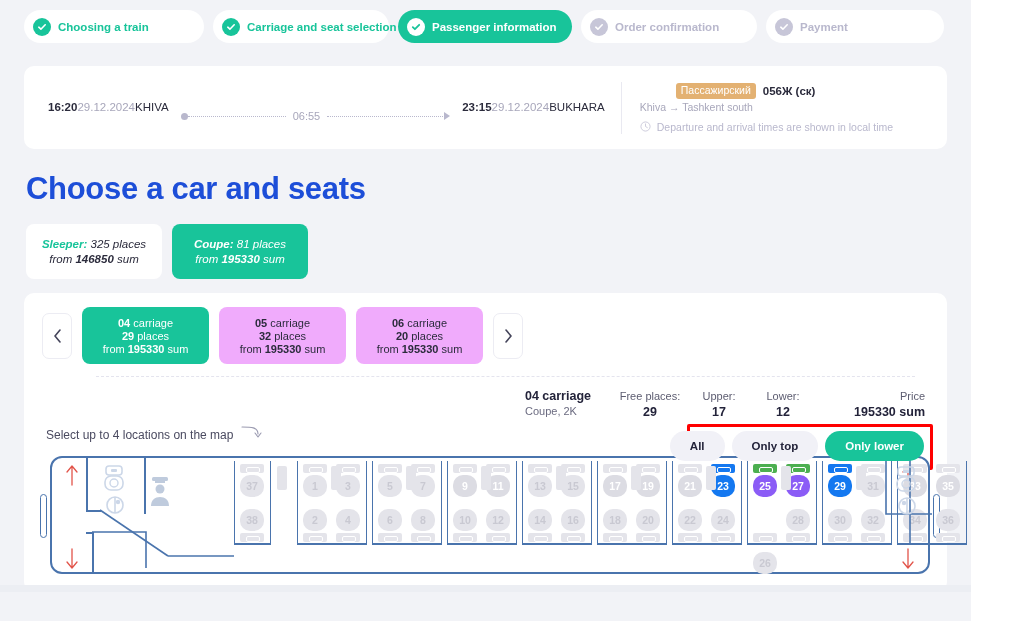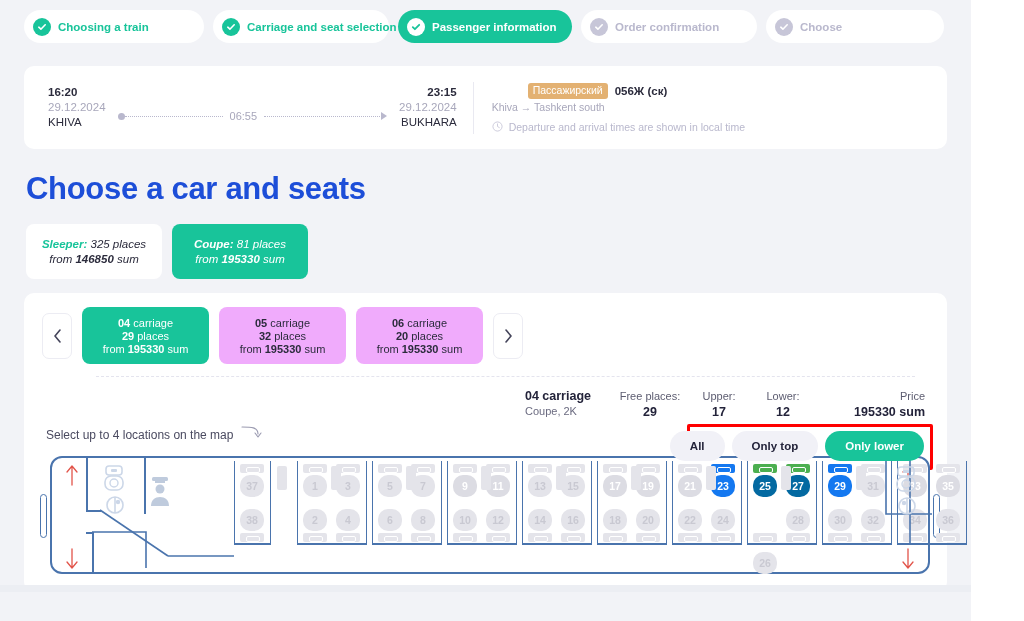--- a/index.html
+++ b/index.html
@@ -73,21 +73,21 @@
   .train-card {
     margin: 23px 24px 0 24px;
     background: #ffffff;
     border-radius: 10px;
     height: 83px;
     display: flex;
     align-items: center;
     padding: 0 24px;
   }
   .leg { display: flex; align-items: flex-start; flex: 0 0 auto; }
-  .leg-col { display: flex; flex-direction: column; }
+  .leg-col { display: flex; flex-direction: row; }
   .leg-col.right { align-items: flex-end; }
   .leg-time { font-size: 11.5px; font-weight: bold; color: #2b2b3c; line-height: 15px; }
   .leg-date { font-size: 11.5px; color: #a8a7bb; line-height: 15px; }
   .leg-city { font-size: 11.5px; color: #2b2b3c; line-height: 15px; }
   .duration-wrap {
     display: flex;
     align-items: center;
     gap: 0;
     margin: 0 12px;
     padding-top: 17px;
@@ -305,21 +305,21 @@
     font-weight: bold;
     text-align: center;
     line-height: 22px;
     color: #c9c9d2;
     background: #e4e4ea;
   }
   .seat.upper { top: 14px; height: 22px; }
   .seat.lower { top: 48px; height: 22px; }
   .seat.avail-up { background: #dcdce3; color: #ffffff; }
   .seat.sel-blue { background: #1478f0; color: #ffffff; }
-  .seat.sel-green { background: #0369a1; color: #ffffff; }
+  .seat.sel-green { background: #8b5cf6; color: #ffffff; }
 
   .pillow {
     position: absolute;
     width: 24px; height: 9px;
     border-radius: 2px;
     background: #e4e4ea;
   }
   .pillow::after {
     content: "";
     position: absolute;
@@ -387,21 +387,21 @@
             </svg>
         </span>
         <span>Order confirmation</span>
       </div>
       <div class="step step-w5">
         <span class="circle">
           <svg width="10" height="10" viewBox="0 0 10 10">
               <path d="M1.8 5.2 L3.9 7.2 L8.2 2.8" stroke="#ffffff" stroke-width="1.6" fill="none" stroke-linecap="round" stroke-linejoin="round"></path>
             </svg>
         </span>
-        <span>Choose</span>
+        <span>Payment</span>
       </div>
     </div>
 
     <div class="train-card">
       <div class="leg">
         <div class="leg-col">
           <span class="leg-time">16:20</span>
           <span class="leg-date">29.12.2024</span>
           <span class="leg-city">KHIVA</span>
         </div>

